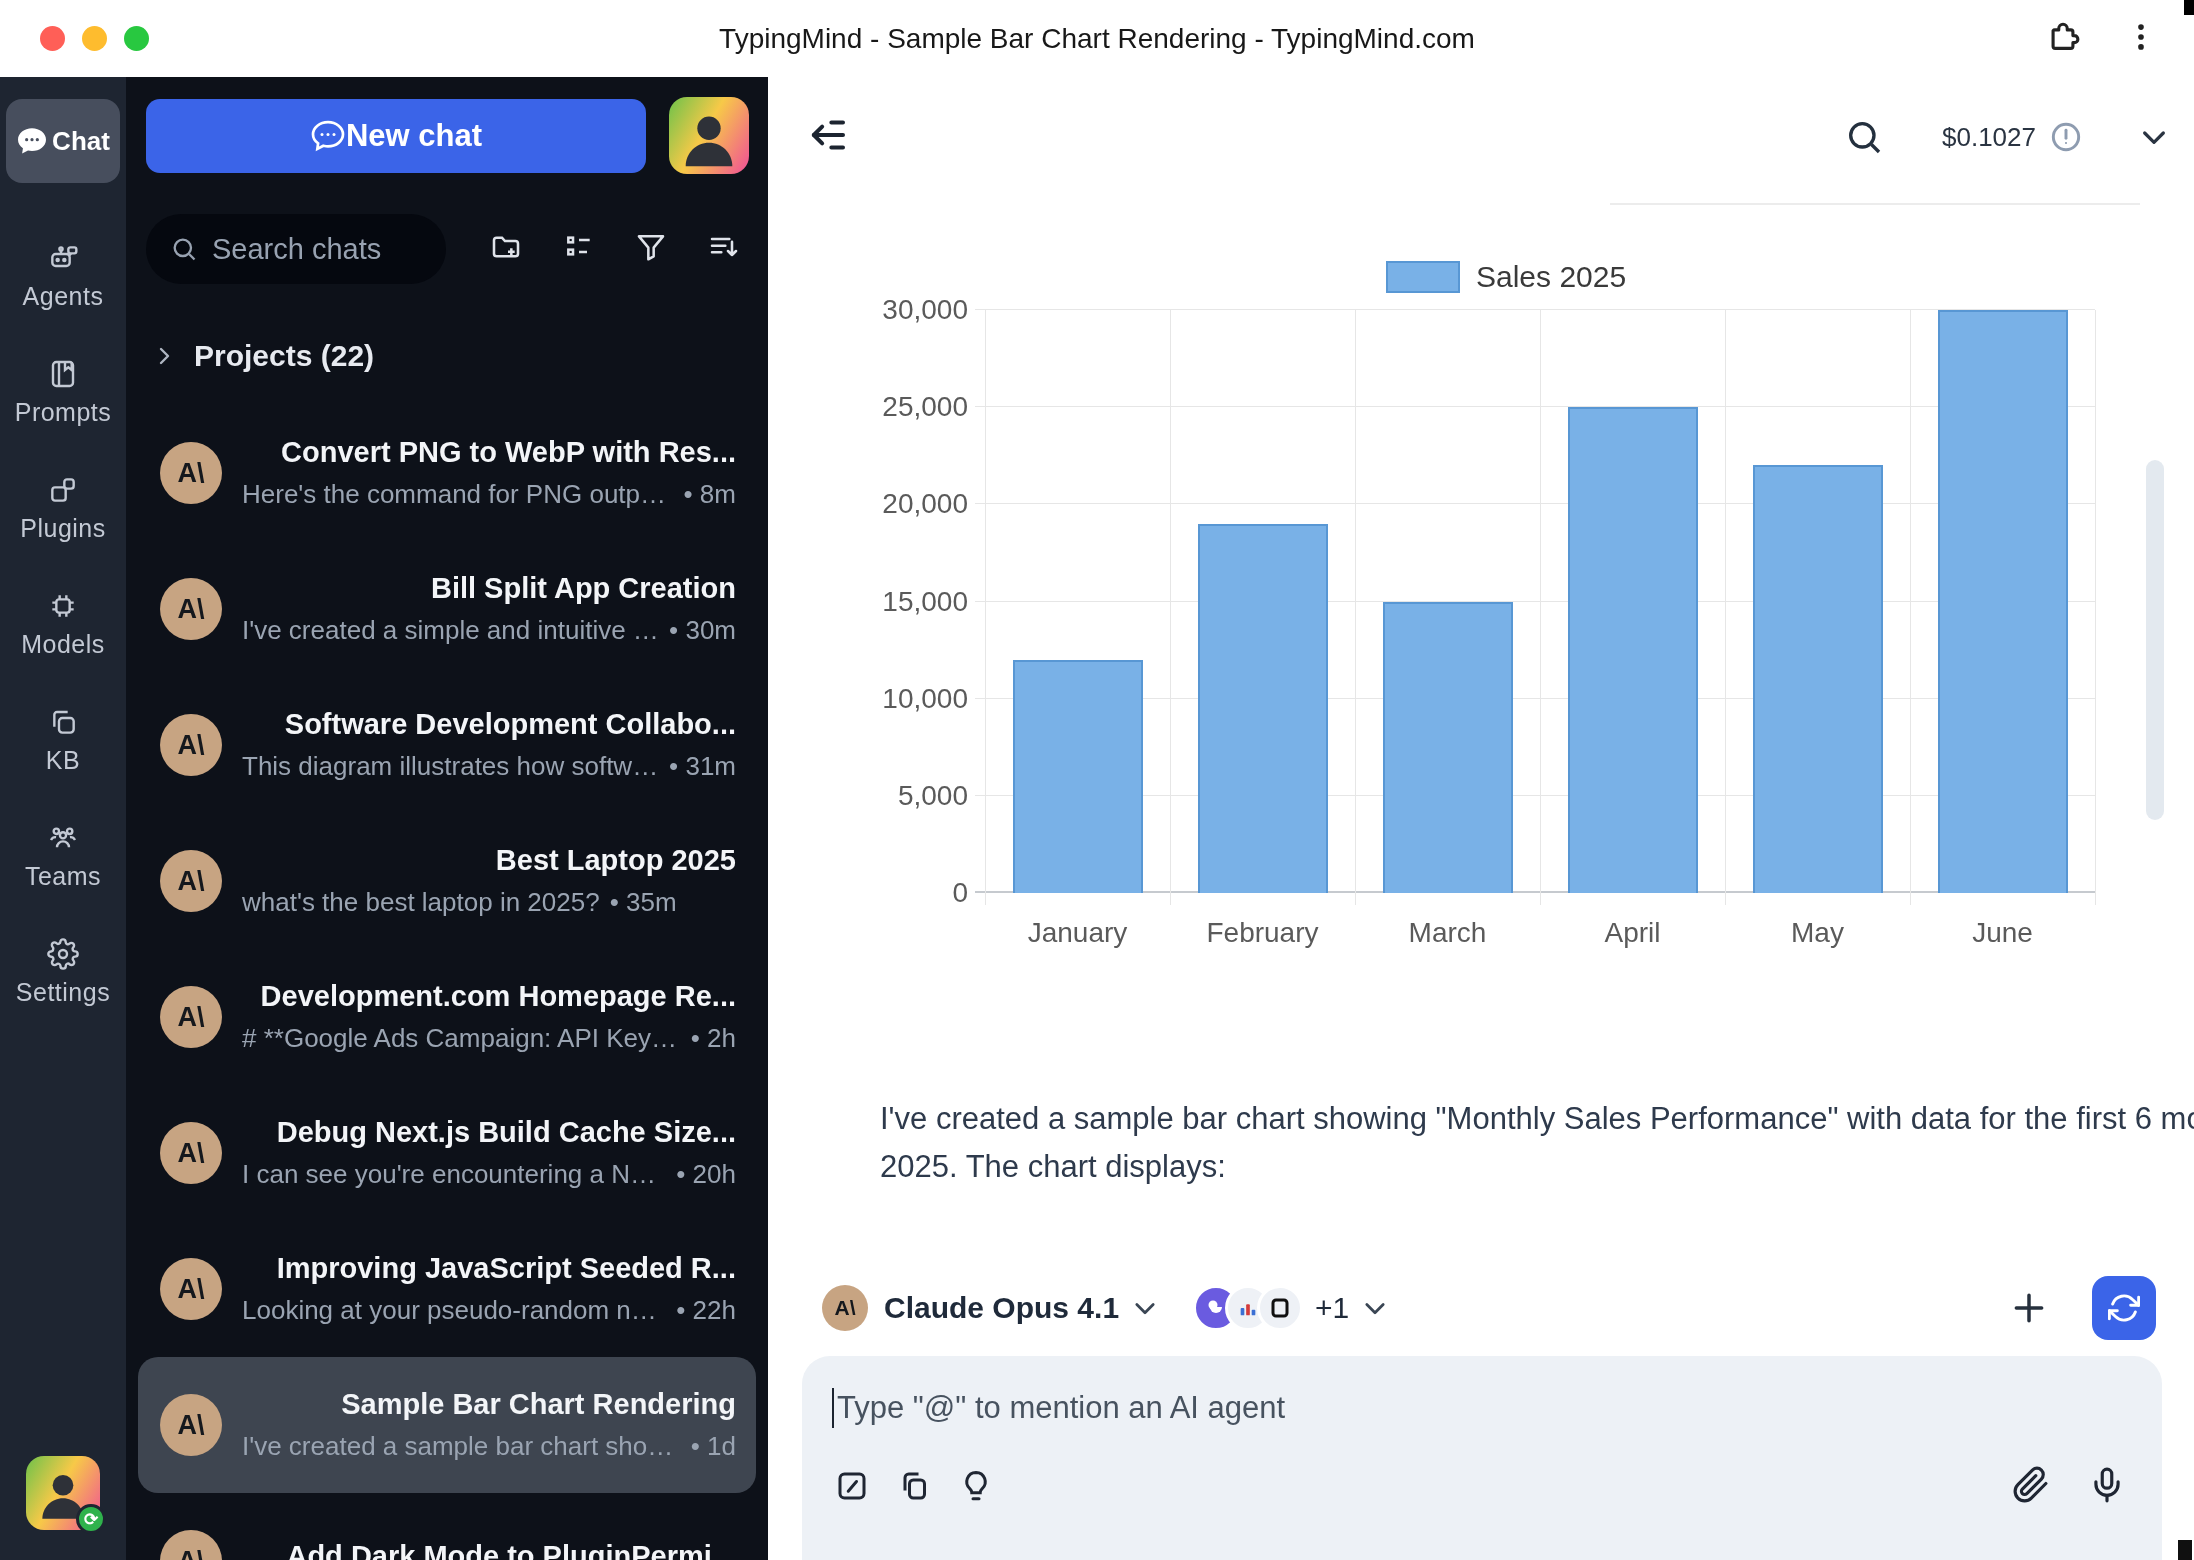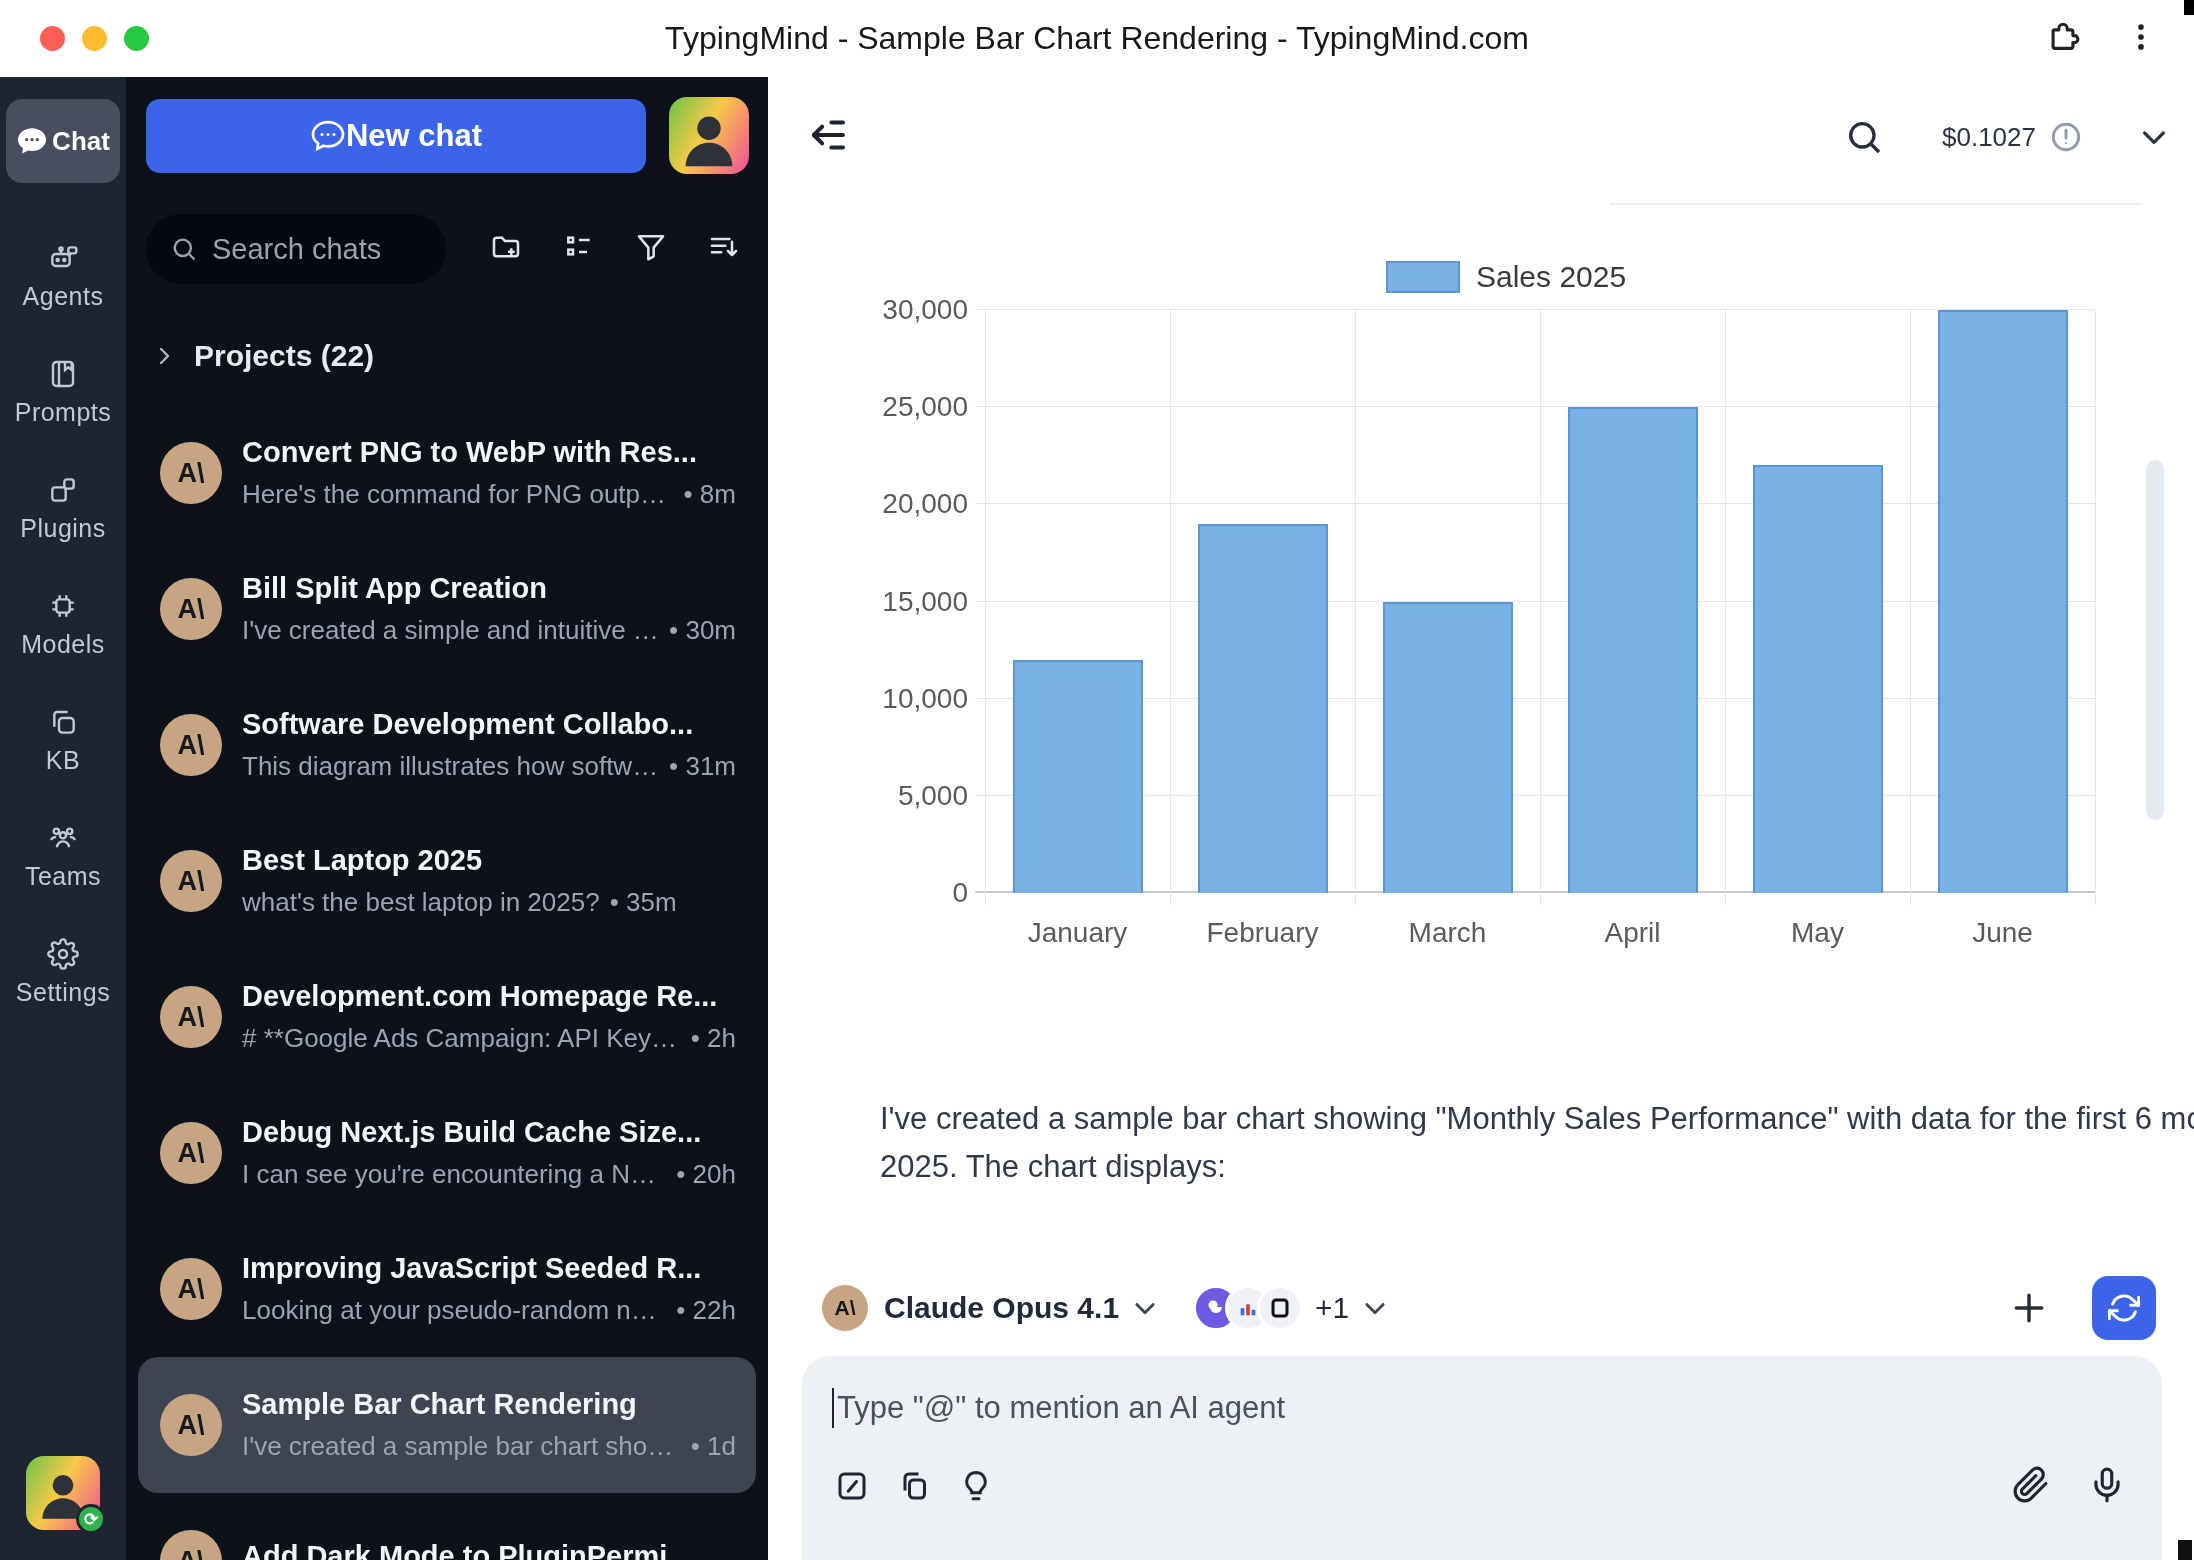--- a/index.html
+++ b/index.html
@@ -5,21 +5,21 @@
   * { margin:0; padding:0; box-sizing:border-box; }
   html,body { width:2194px; height:1560px; overflow:hidden; background:#fff;
     font-family:"Liberation Sans", sans-serif; }
   .stage { position:relative; width:2194px; height:1560px; background:#fff; }
 
   
   .titlebar { position:relative; height:77px; background:#fff; display:flex; align-items:center; justify-content:center; }
   .lights { position:absolute; left:40px; top:26px; display:flex; gap:17px; }
   .light { width:25px; height:25px; border-radius:50%; }
   .light.red{ background:#ff5f57; } .light.yellow{ background:#febc2e; } .light.green{ background:#28c840; }
-  .win-title { font-size:32px; color:#181818; font-weight:500; }
+  .win-title { font-size:28px; color:#181818; font-weight:500; }
   .tb-right { position:absolute; right:36px; top:20px; display:flex; gap:44px; align-items:center; color:#222; }
   .tb-right svg { width:34px; height:34px; }
   .artifact-top { position:absolute; right:0; top:0; width:10px; height:15px; background:#000; }
   .artifact-bottom { position:absolute; left:2178px; top:1540px; width:14px; height:20px; background:#101010; }
 
   
   .app { display:flex; height:1483px; }
 
   
   .rail { width:126px; background:#1e2531; position:relative; flex:none; }
@@ -57,21 +57,21 @@
   .list-tools svg { width:32px; height:32px; }
   .projects-row { position:absolute; left:26px; top:262px; display:flex; align-items:center; gap:18px; color:#e7eaf0; }
   .projects-row svg { width:24px; height:24px; color:#aeb5c1; }
   .projects-row .lbl { font-size:30px; font-weight:700; }
   .items { position:absolute; left:0; top:328px; right:0; }
   .item { height:136px; margin:0 12px; padding:0 20px 0 22px; border-radius:20px;
     display:flex; align-items:center; gap:20px; }
   .item.selected { background:#3e4550; }
   .chat-avatar { width:62px; height:62px; border-radius:50%; background:#c7a482; flex:none;
     display:flex; align-items:center; justify-content:center; color:#15181d; font-weight:700; font-size:27px; }
-  .item .txts { flex:1; min-width:0; }
+  .item .txts { flex:1; min-width:0;text-align:right; }
   .item .title { font-size:29px; font-weight:600; color:#f3f5f8; white-space:nowrap; overflow:hidden; text-overflow:ellipsis; }
   .item .sub { margin-top:10px; font-size:26px; color:#9aa4b2; display:flex; white-space:nowrap; }
   .item .sub .stxt { overflow:hidden; text-overflow:ellipsis; }
   .item .sub .time { margin-left:10px; flex:none; }
 
   
   .main { flex:1; position:relative; background:#fff; overflow:hidden; }
   .collapse-btn { position:absolute; left:40px; top:38px; width:44px; height:44px; color:#1c2430; }
   .collapse-btn svg { width:40px; height:40px; }
   .mh-right { position:absolute; top:40px; left:1076px; display:flex; align-items:center; color:#1f2937; }

